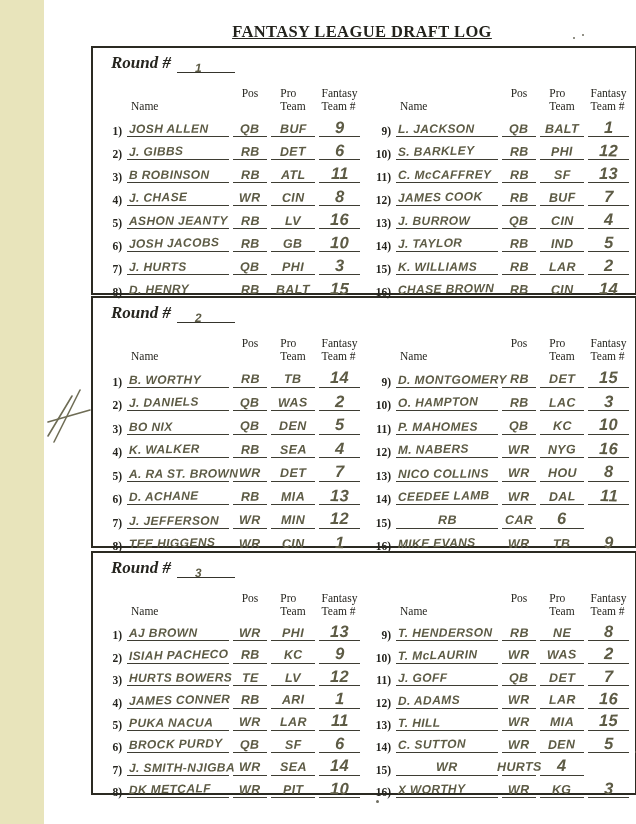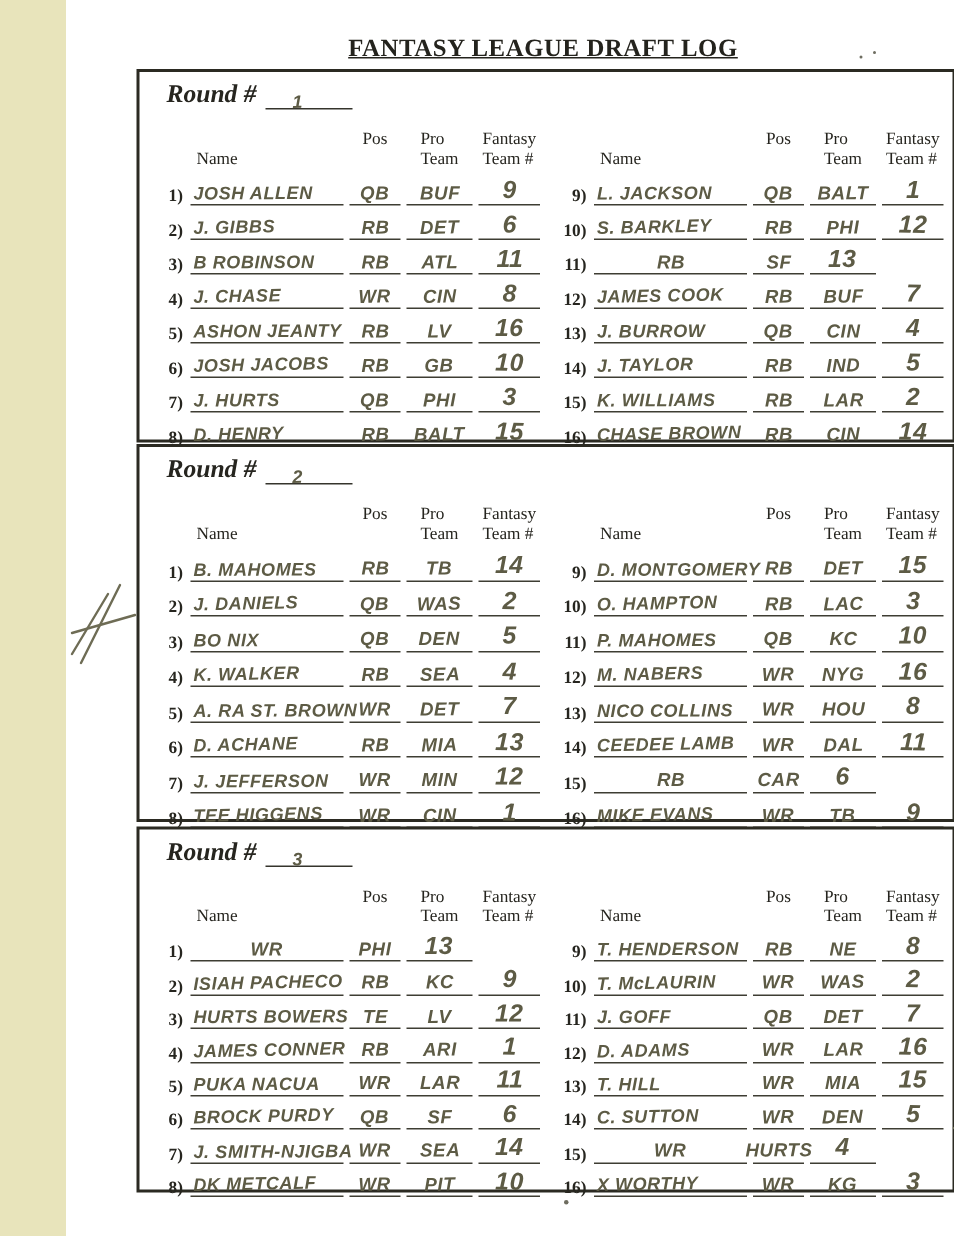--- a/index.html
+++ b/index.html
@@ -253,20 +253,23 @@
               </span>
               <span class="cell">
                 <span class="hw">PHI</span>
               </span>
               <span class="cell">
                 <span class="hw hw-num">12</span>
               </span>
             </div>
             <div class="erow">
               <span class="cell numcell">11)</span>
+              <span class="cell namecell">
+                <span class="hw">C. McCAFFREY</span>
+              </span>
               <span class="cell">
                 <span class="hw">RB</span>
               </span>
               <span class="cell">
                 <span class="hw">SF</span>
               </span>
               <span class="cell">
                 <span class="hw hw-num">13</span>
               </span>
             </div>
@@ -364,21 +367,21 @@
                 <span>Team</span>
               </span>
               <span class="hcell hctr hstack">
                 <span>Fantasy</span>
                 <span>Team #</span>
               </span>
             </div>
             <div class="erow">
               <span class="cell numcell">1)</span>
               <span class="cell namecell">
-                <span class="hw">B. MAHOMES</span>
+                <span class="hw">B. WORTHY</span>
               </span>
               <span class="cell">
                 <span class="hw">RB</span>
               </span>
               <span class="cell">
                 <span class="hw">TB</span>
               </span>
               <span class="cell">
                 <span class="hw hw-num">14</span>
               </span>
@@ -638,20 +641,23 @@
                 <span>Pro</span>
                 <span>Team</span>
               </span>
               <span class="hcell hctr hstack">
                 <span>Fantasy</span>
                 <span>Team #</span>
               </span>
             </div>
             <div class="erow">
               <span class="cell numcell">1)</span>
+              <span class="cell namecell">
+                <span class="hw">AJ BROWN</span>
+              </span>
               <span class="cell">
                 <span class="hw">WR</span>
               </span>
               <span class="cell">
                 <span class="hw">PHI</span>
               </span>
               <span class="cell">
                 <span class="hw hw-num">13</span>
               </span>
             </div>

